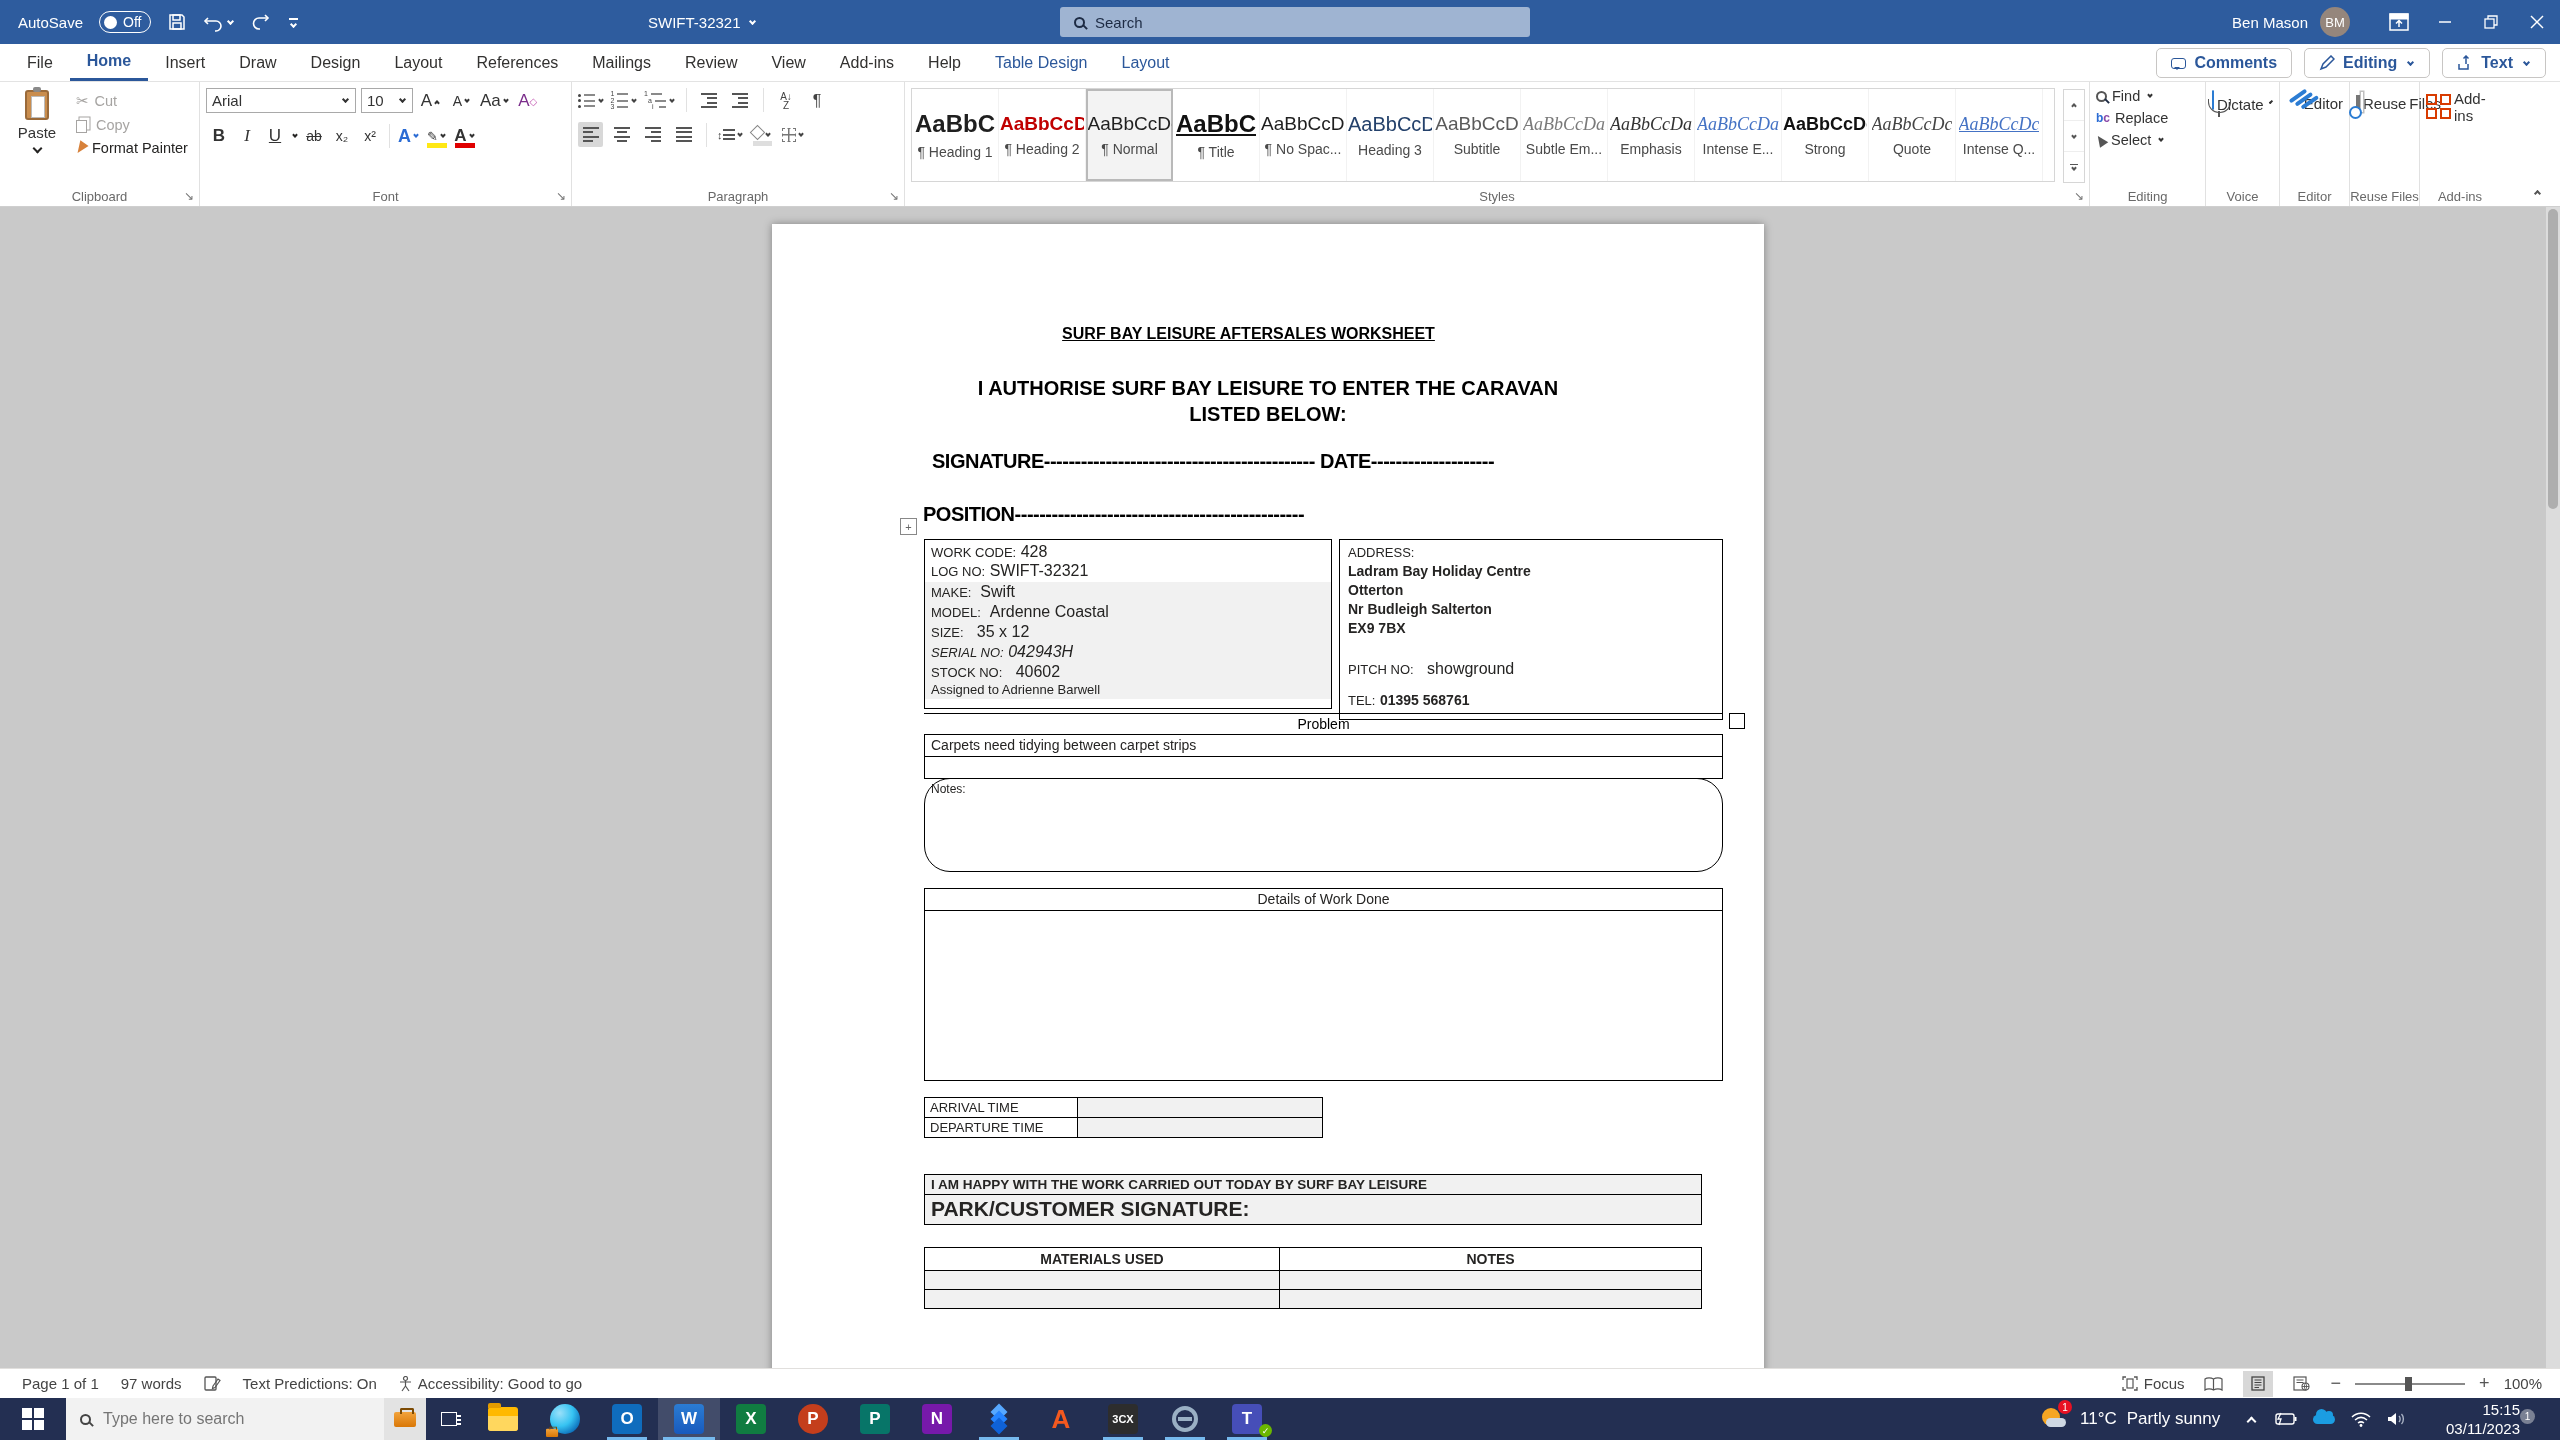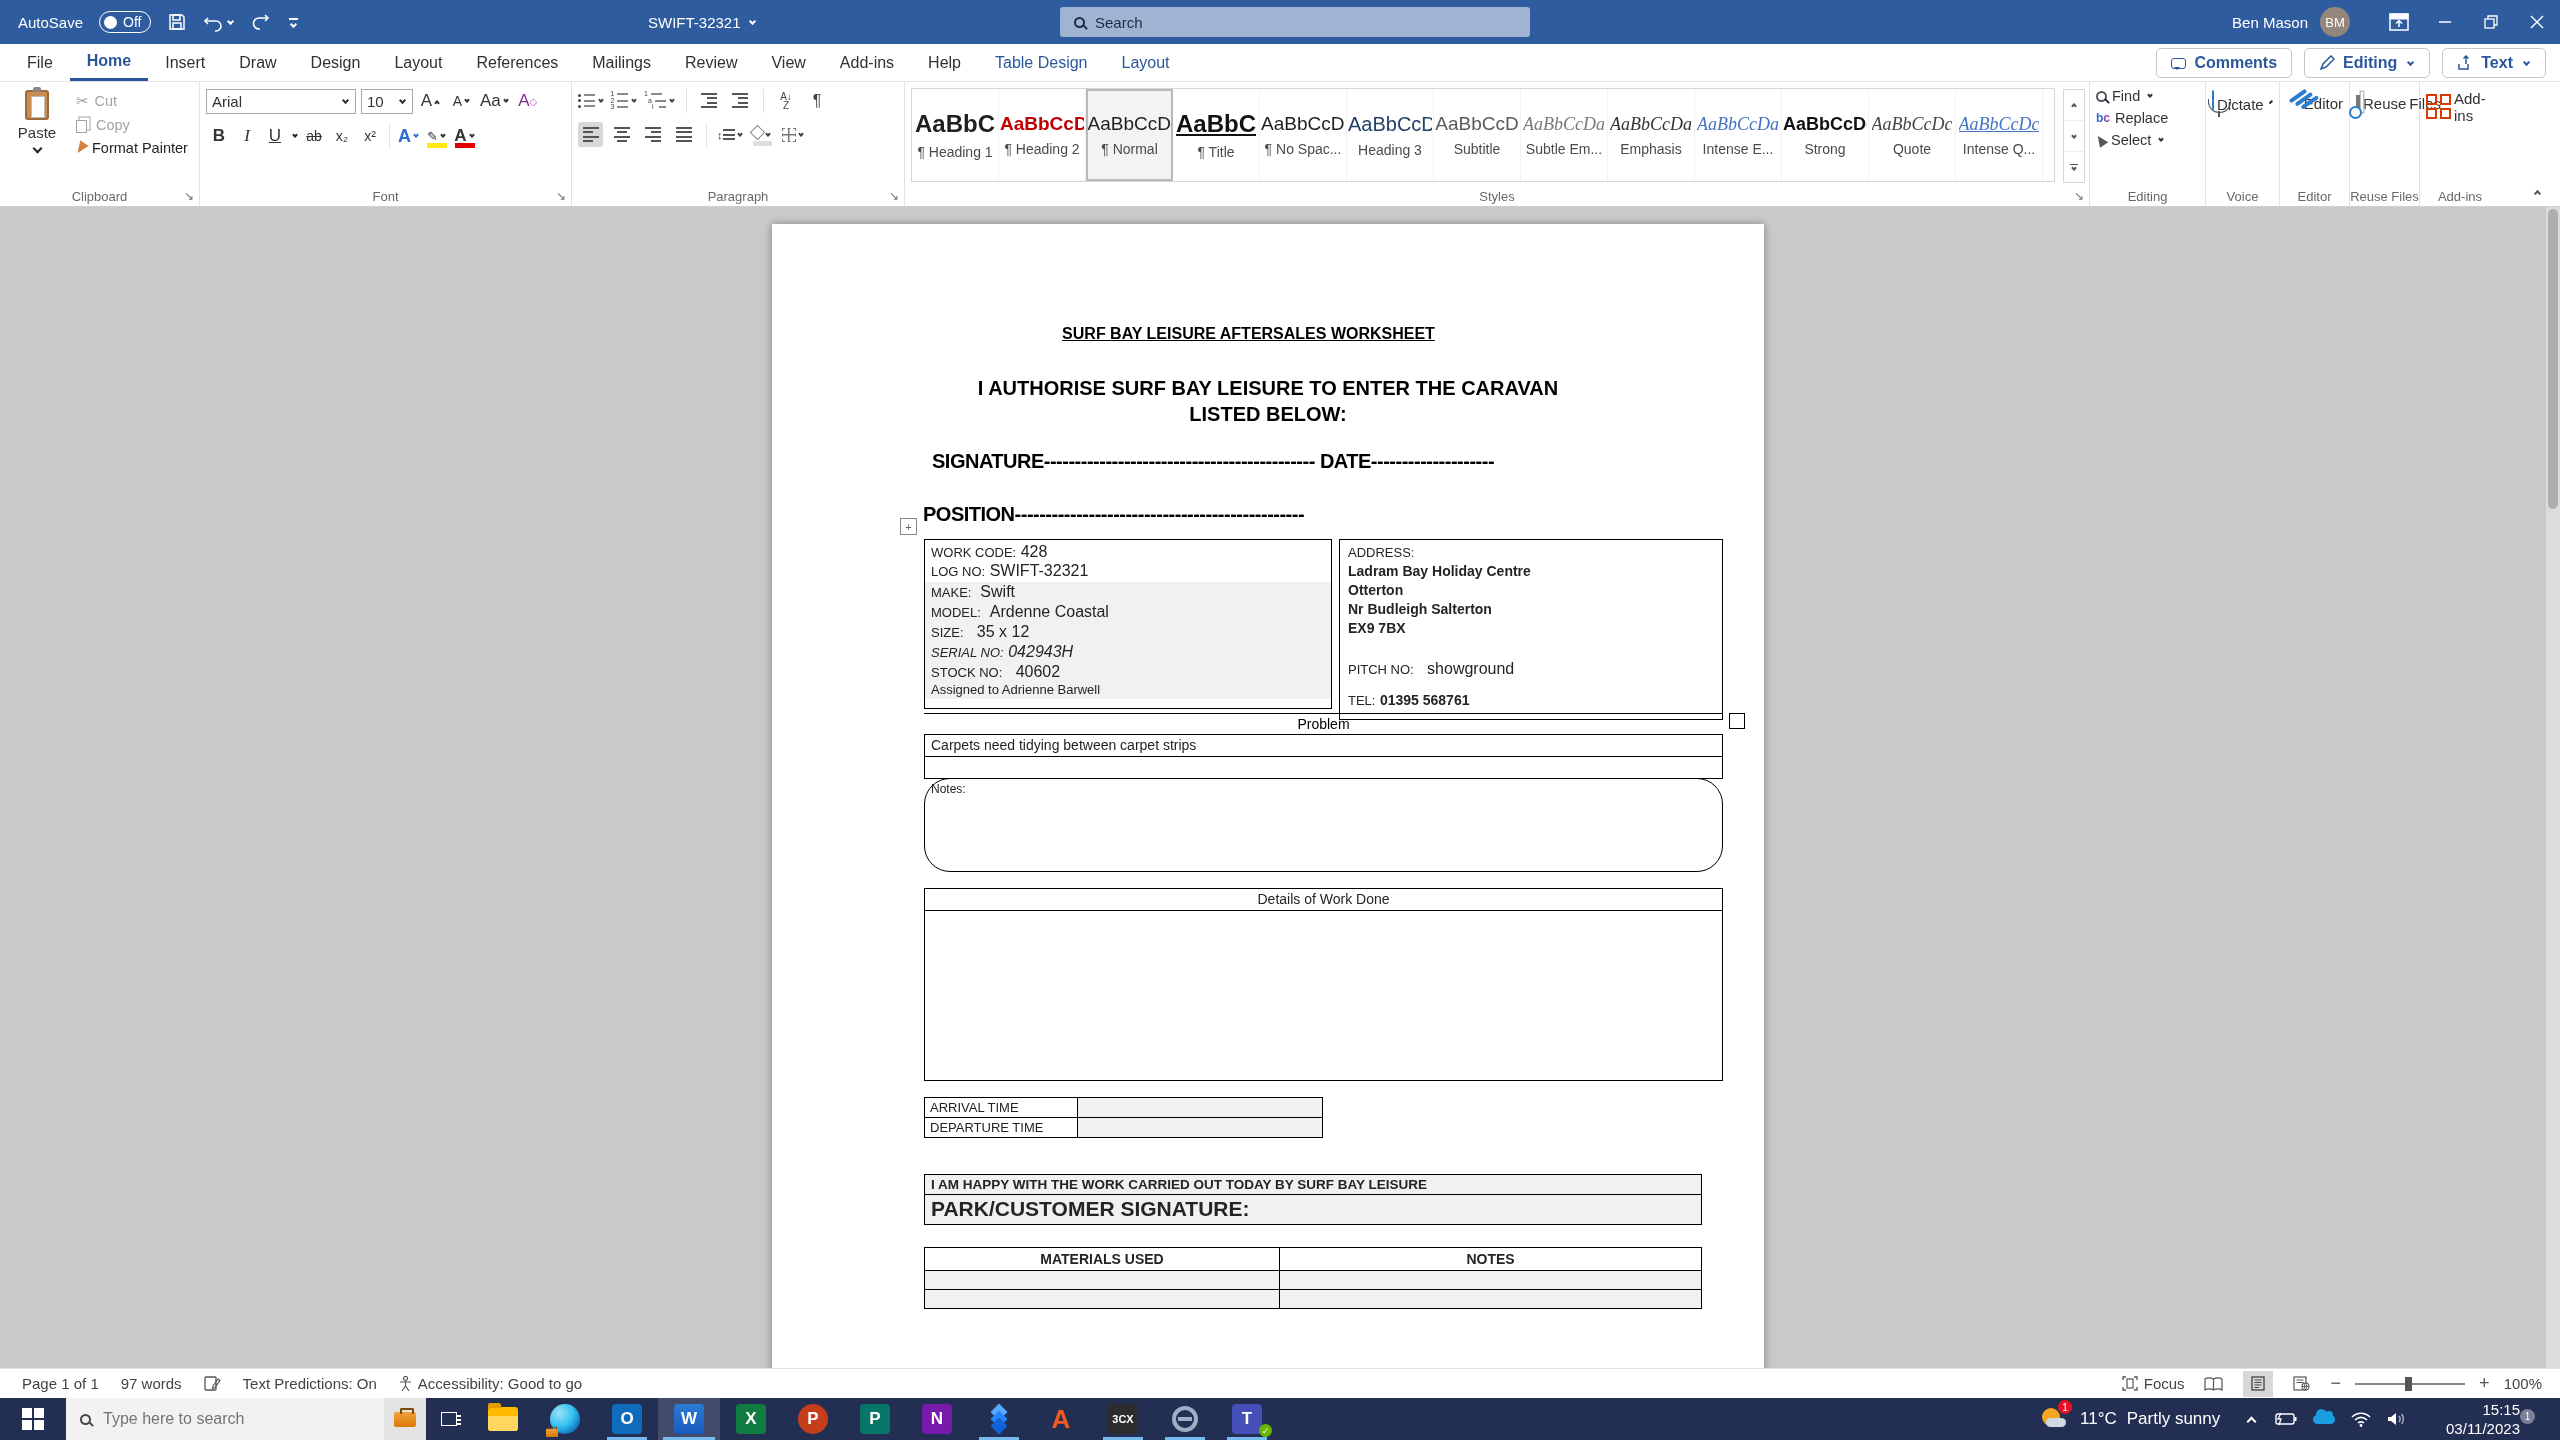--- a/index.html
+++ b/index.html
@@ -55,21 +55,21 @@
   .pastebig .lbl { font-size:15px; color:#333; display:flex; align-items:center; }
   .cliprows { margin-left:70px; display:flex; flex-direction:column; gap:7px; padding-top:4px; }
   .smallbtn { display:flex; align-items:center; gap:6px; font-size:14.5px; cursor:pointer; white-space:nowrap; }
   .gray { color:#a6a4a2; }
   .scissors { font-size:15px; color:#a6a4a2; }
   .copyic { width:11px; height:13px; border:1.5px solid #a6a4a2; background:#fff; box-shadow:3px -3px 0 -0.5px #fff, 3px -3px 0 0.5px #a6a4a2; margin:3px 3px 0 0; }
   .brush { width:0; height:0; border-left:5px solid transparent; border-right:5px solid transparent; border-top:12px solid #d7813a; transform:rotate(35deg); }
 
   
   .g-font { width:372px; }
-  .fg-row1 { display:flex; gap:5px; align-items:center; }
+  .fg-row1 { display:flex; gap:5px; }
   .fg-row2 { display:flex; gap:2px; align-items:center; margin-top:9px; }
   .fbtn { min-width:26px; height:26px; display:inline-flex; align-items:center; justify-content:center; font-size:17px; cursor:pointer; color:#333; }
   .serif-i { font-family:"Liberation Serif", serif; font-style:italic; }
   .bar-under { position:relative; }
   .bar-under::after { content:""; position:absolute; left:3px; right:3px; bottom:1px; height:5px; background:var(--bar,#e00); }
 
   
   .g-par { width:333px; }
   .micon { display:inline-flex; flex-direction:column; gap:2.5px; margin-right:1px; }
   .micon .row { display:flex; align-items:center; gap:2.5px; }

